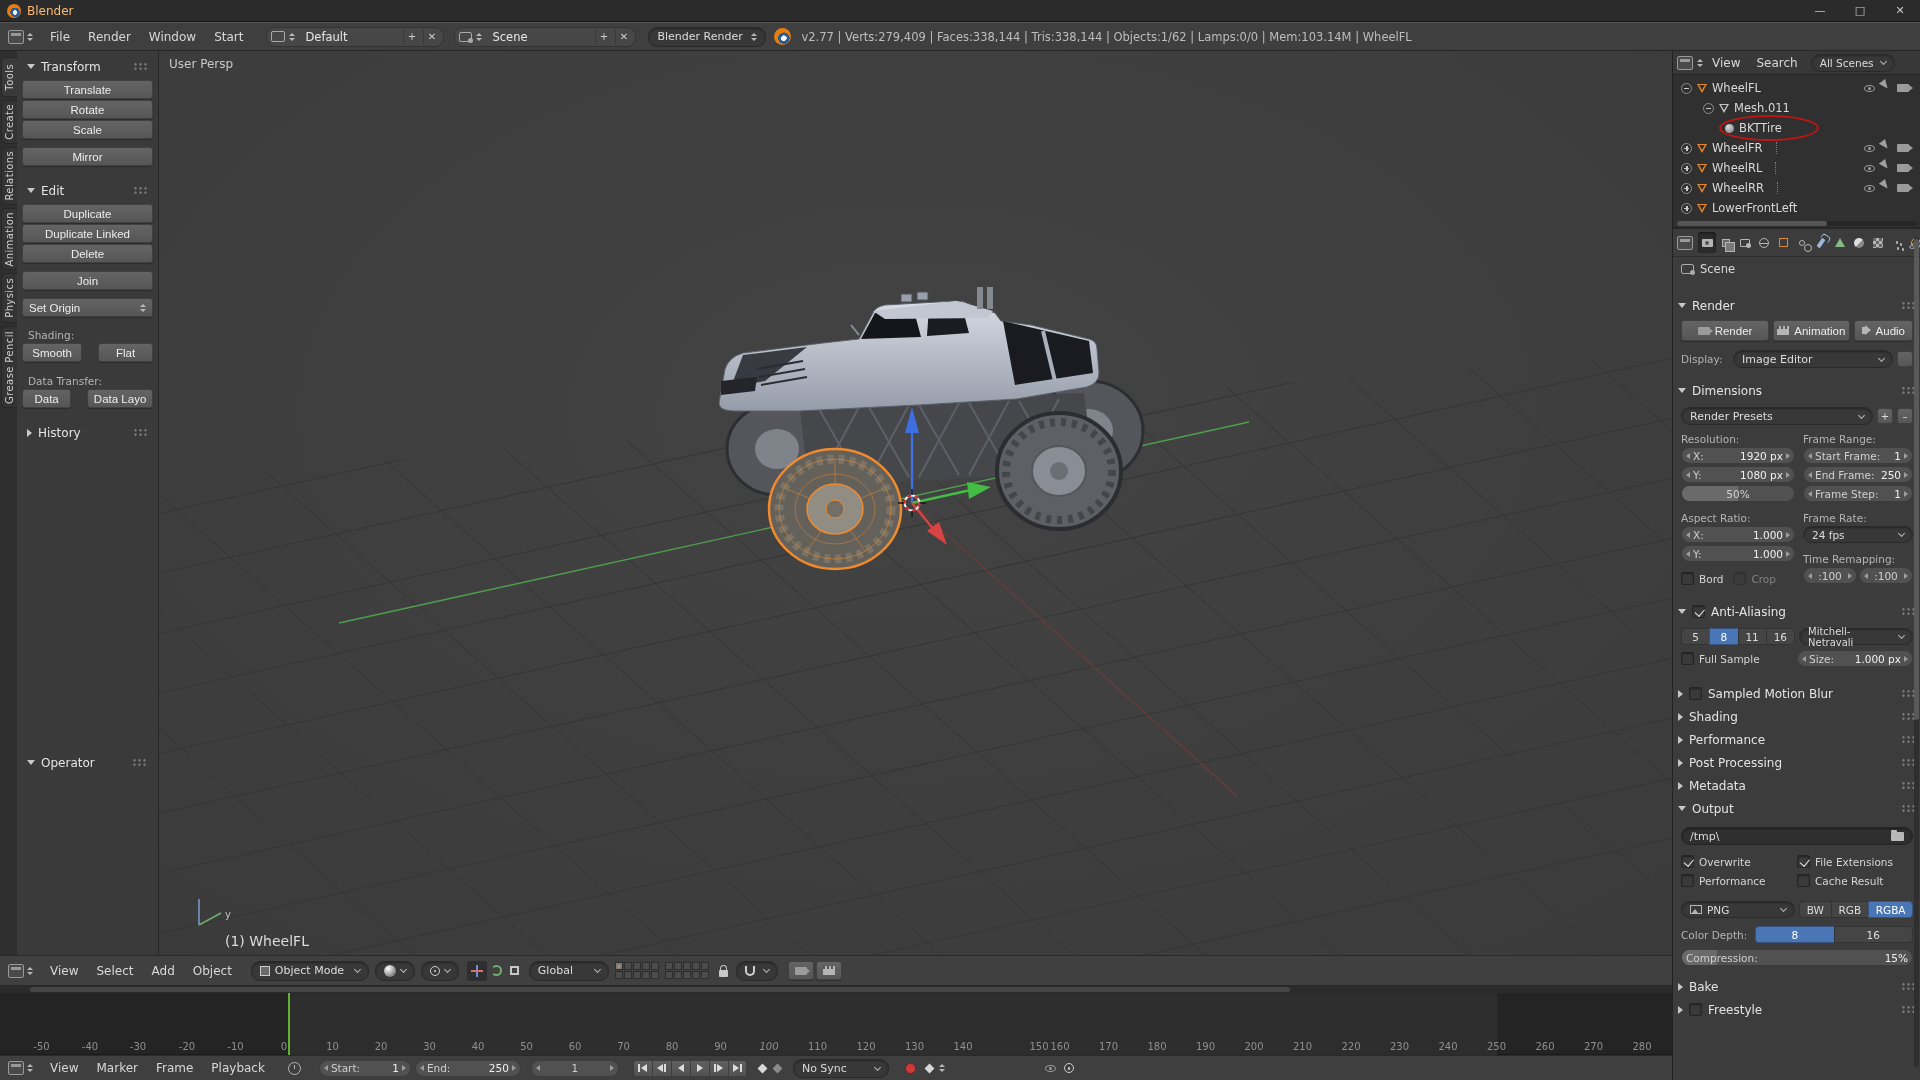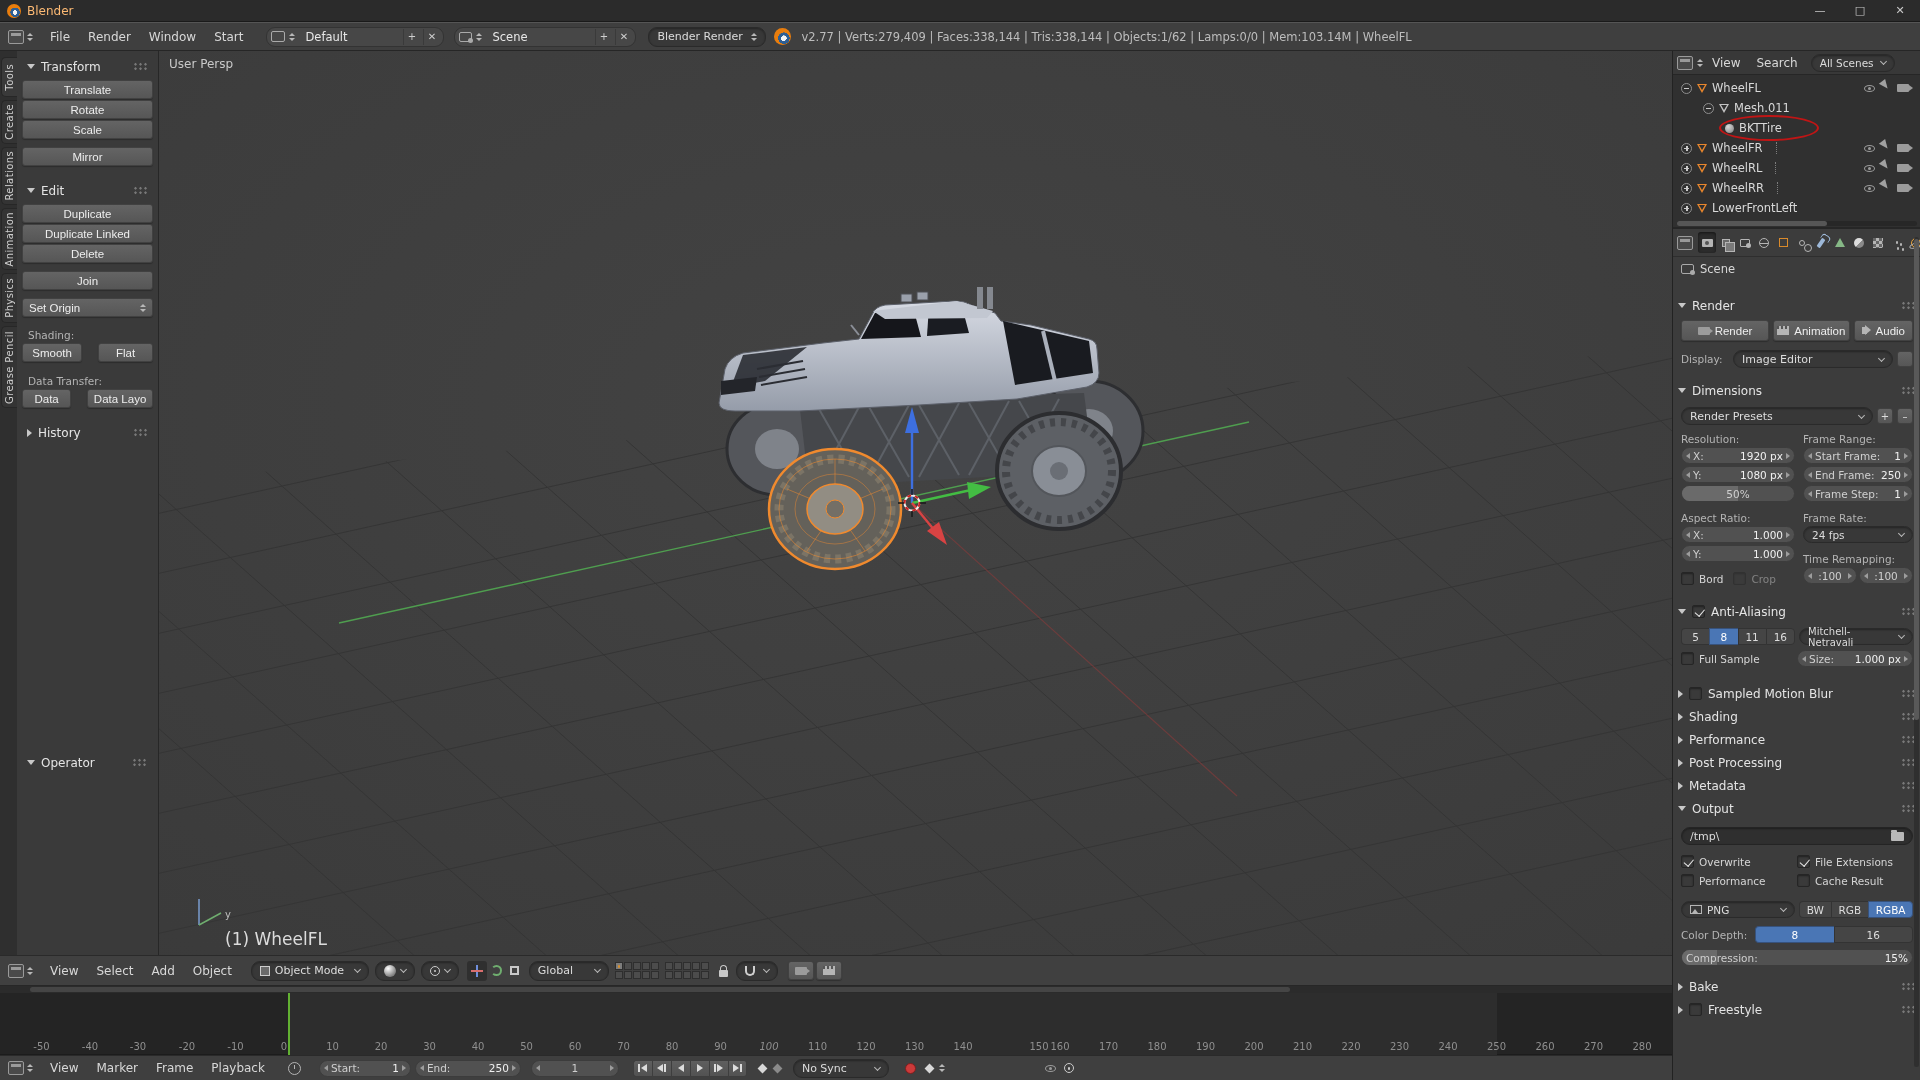--- a/index.html
+++ b/index.html
@@ -76,21 +76,21 @@
 .vtab.active{background:#3a3a3a;}
 
 
 #toolshelf .btn{width:100%;}
 .pair{display:flex;gap:16px;}
 #operatorpanel{position:absolute;left:5px;right:6px;top:701px;}
 
 
 #viewport svg{position:absolute;left:0;top:0;}
 .vp-label{position:absolute;left:10px;top:6px;font-size:12px;color:#c9c9c9;}
-.vp-obj{position:absolute;left:66px;bottom:6px;font-size:17px;color:#dcdcdc;}
+.vp-obj{position:absolute;left:66px;bottom:6px;font-size:14px;color:#dcdcdc;}
 
 
 .hbtn{height:20px;display:flex;align-items:center;justify-content:center;gap:3px;border-radius:3px;padding:0 4px;cursor:pointer;flex:none;}
 .icube{width:10px;height:10px;border:1px solid #ccc;background:#6a6a6a;flex:none;}
 .isph{width:12px;height:12px;border-radius:50%;background:radial-gradient(circle at 35% 30%,#fff,#8a8a8a 65%,#555);flex:none;}
 .ipiv{width:10px;height:10px;border:1px solid #ccc;border-radius:50%;position:relative;flex:none;}
 .ipiv::after{content:"";position:absolute;left:3px;top:3px;width:2.5px;height:2.5px;border-radius:50%;background:#ccc;}
 .im-tr{position:relative;width:12px;height:12px;}
 .im-tr::before{content:"";position:absolute;left:5px;top:0;width:2px;height:12px;background:#6f8fdd;}
 .im-tr::after{content:"";position:absolute;left:0;top:5px;width:12px;height:2px;background:#d96f6f;}

